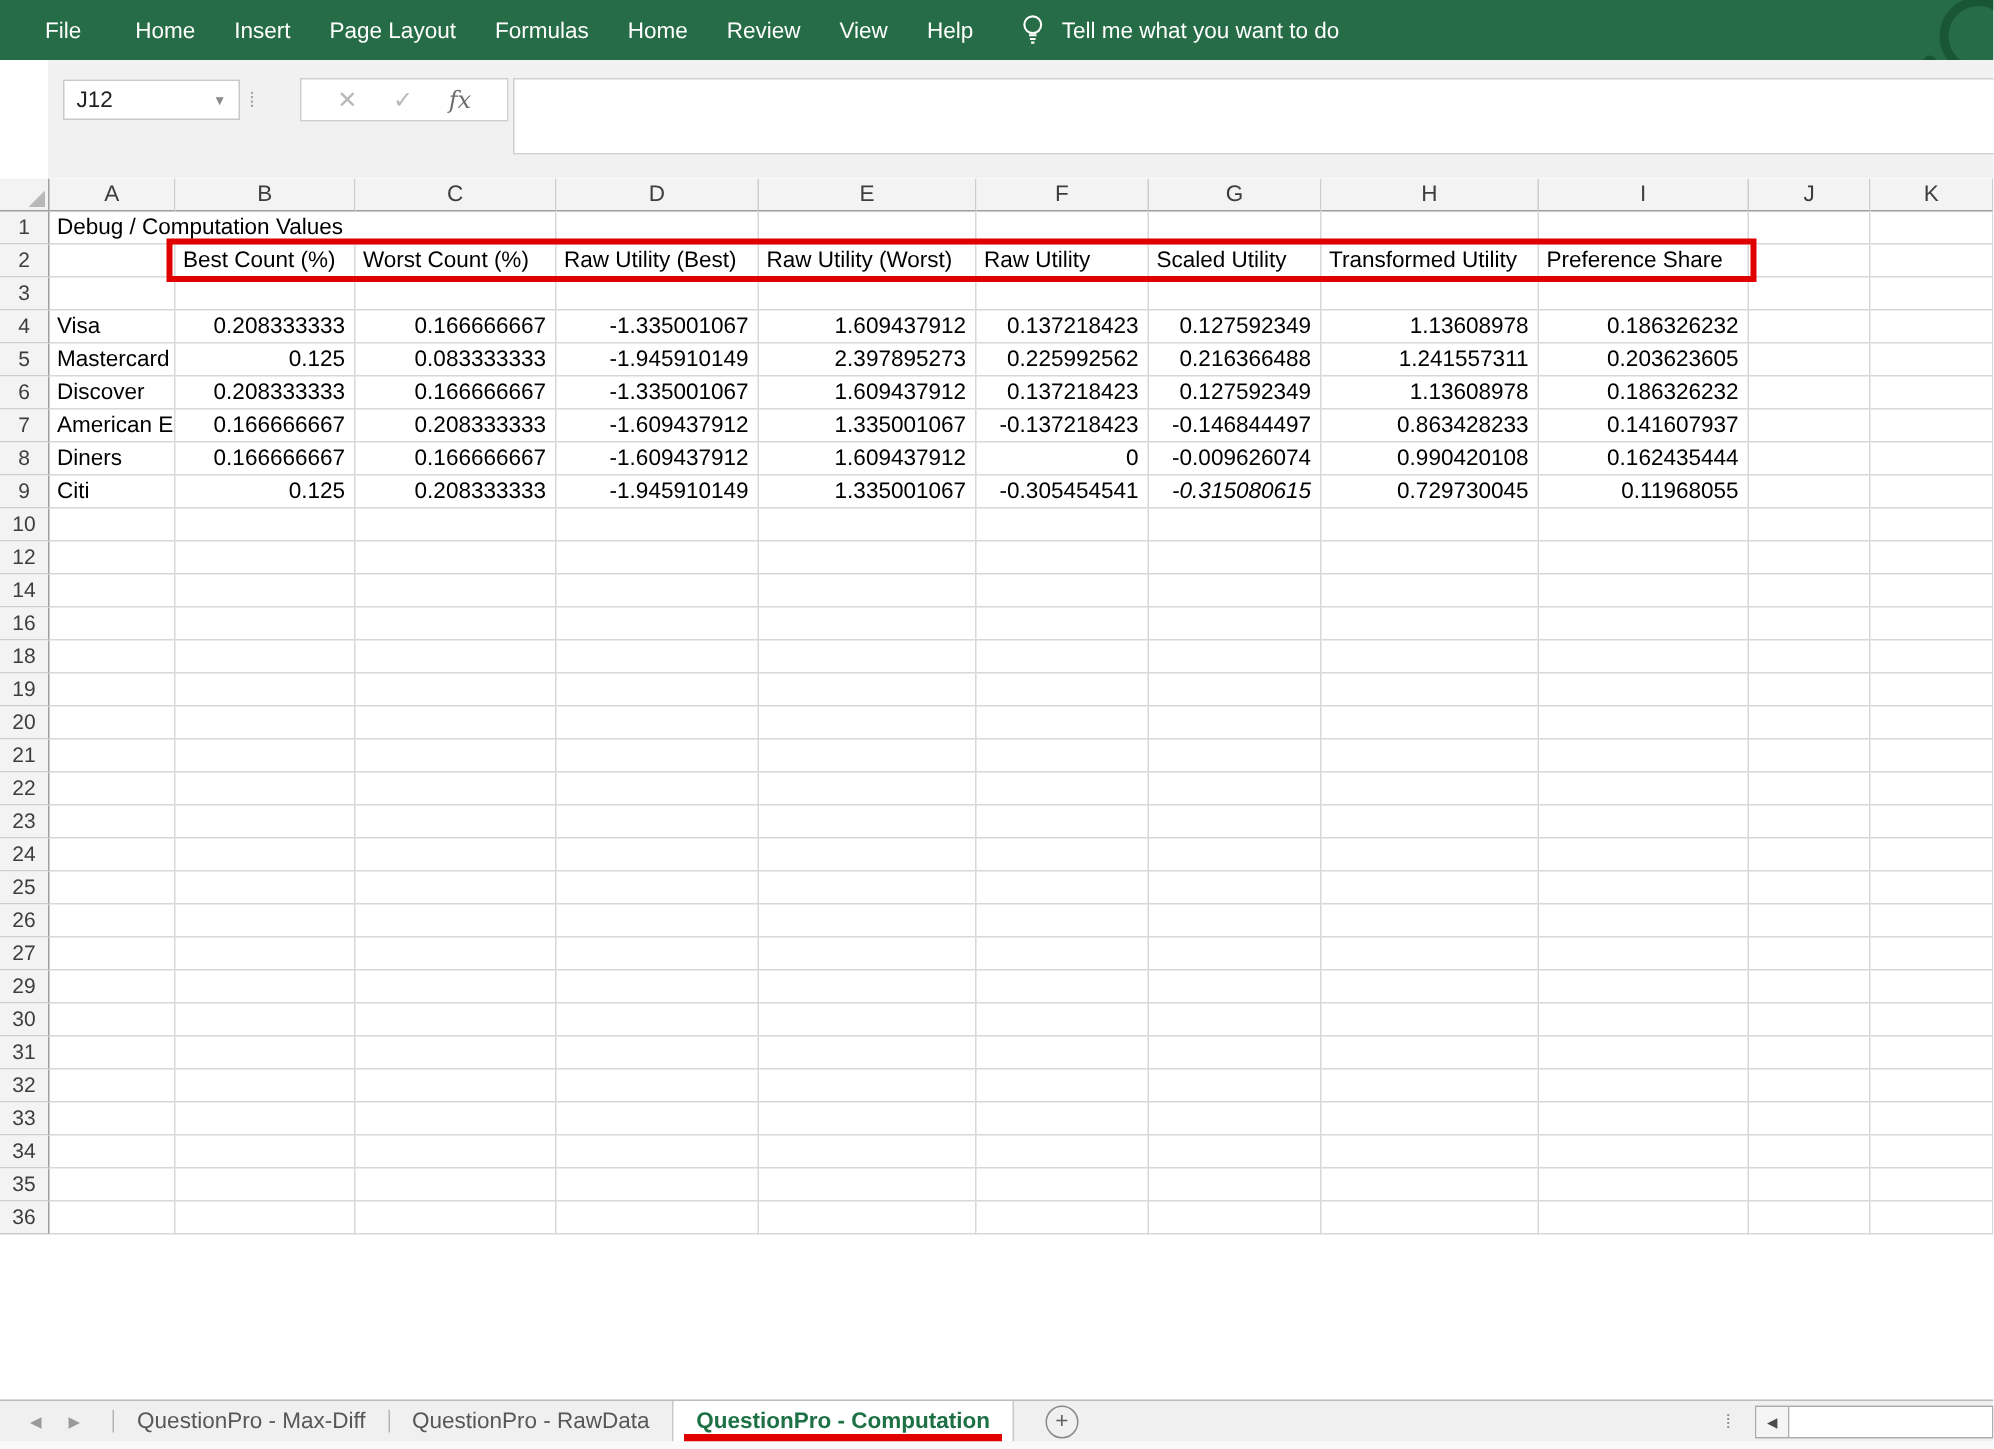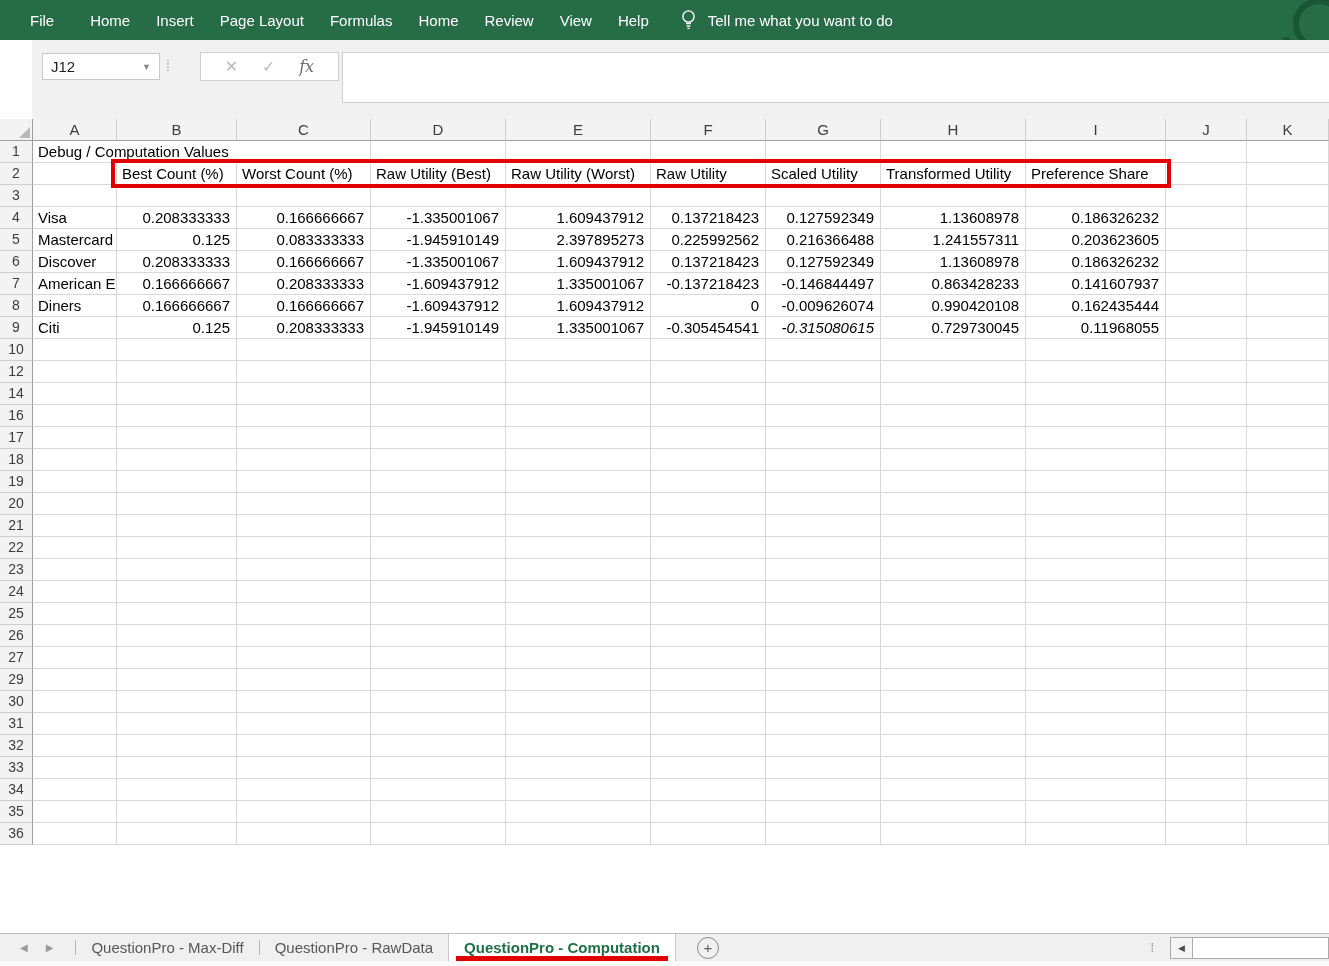--- a/index.html
+++ b/index.html
@@ -311,34 +311,20 @@
         <div class="cell" style="width: 135px;"></div>
         <div class="cell" style="width: 145px;"></div>
         <div class="cell" style="width: 115px;"></div>
         <div class="cell" style="width: 115px;"></div>
         <div class="cell" style="width: 145px;"></div>
         <div class="cell" style="width: 140px;"></div>
         <div class="cell" style="width: 81px;"></div>
         <div class="cell" style="width: 82px;"></div>
       </div>
       <div class="grid-row">
-        <div class="row-hdr">17</div>
-        <div class="cell" style="width: 84px;"></div>
-        <div class="cell" style="width: 120px;"></div>
-        <div class="cell" style="width: 134px;"></div>
-        <div class="cell" style="width: 135px;"></div>
-        <div class="cell" style="width: 145px;"></div>
-        <div class="cell" style="width: 115px;"></div>
-        <div class="cell" style="width: 115px;"></div>
-        <div class="cell" style="width: 145px;"></div>
-        <div class="cell" style="width: 140px;"></div>
-        <div class="cell" style="width: 81px;"></div>
-        <div class="cell" style="width: 82px;"></div>
-      </div>
-      <div class="grid-row">
         <div class="row-hdr">18</div>
         <div class="cell" style="width: 84px;"></div>
         <div class="cell" style="width: 120px;"></div>
         <div class="cell" style="width: 134px;"></div>
         <div class="cell" style="width: 135px;"></div>
         <div class="cell" style="width: 145px;"></div>
         <div class="cell" style="width: 115px;"></div>
         <div class="cell" style="width: 115px;"></div>
         <div class="cell" style="width: 145px;"></div>
         <div class="cell" style="width: 140px;"></div>

